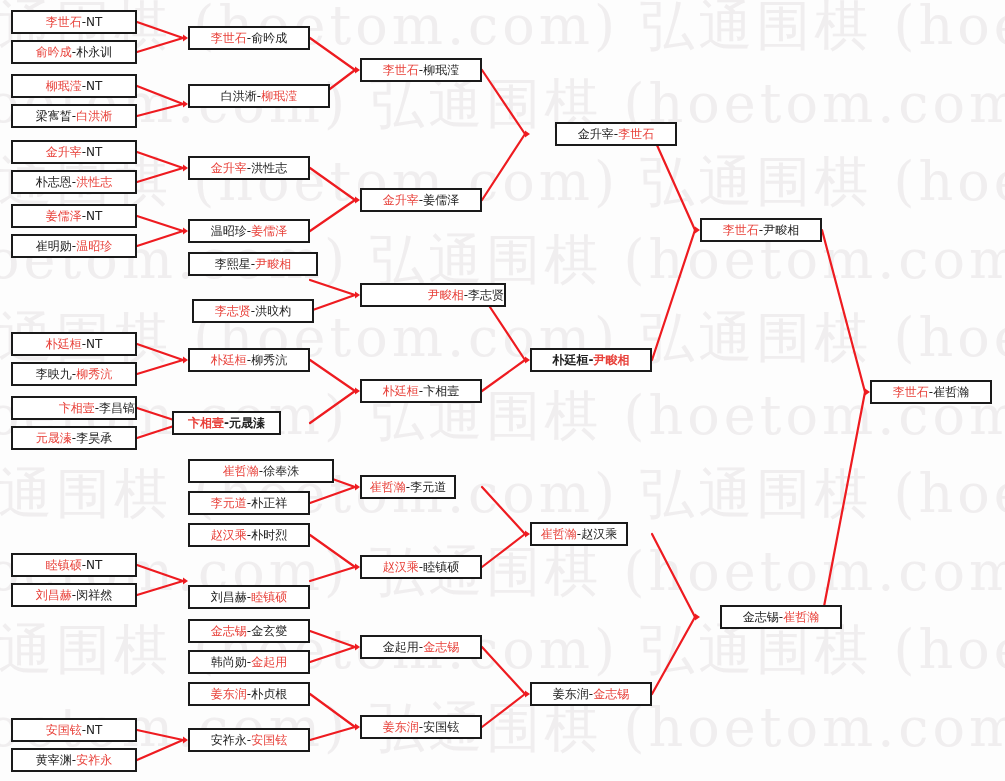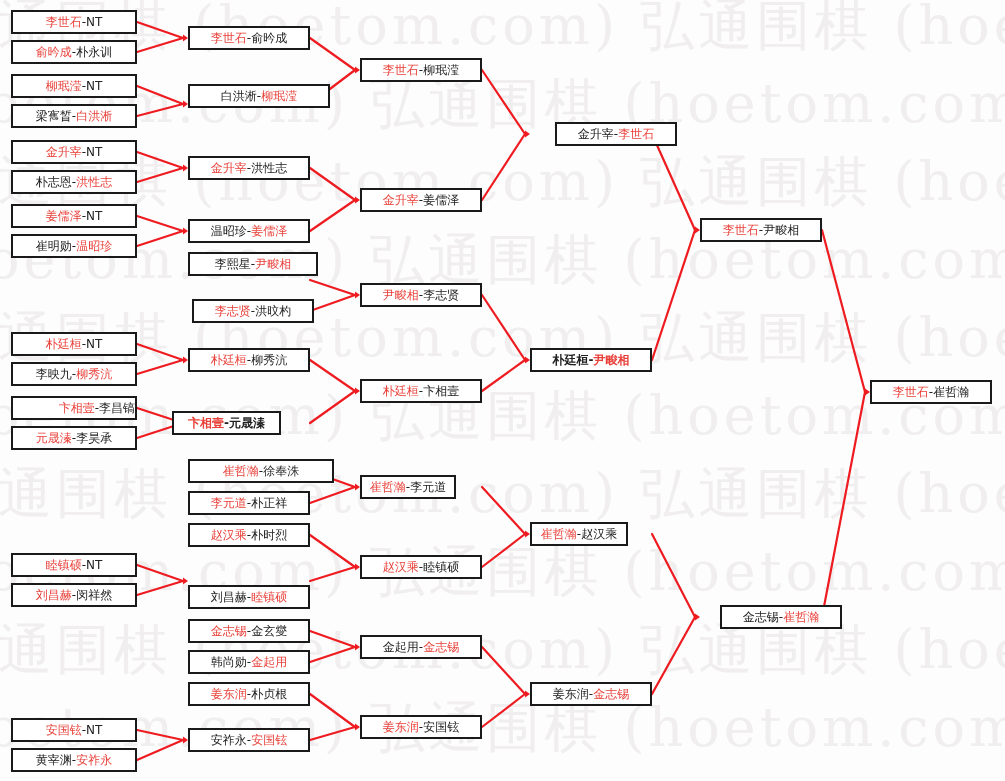--- a/index.html
+++ b/index.html
@@ -172,21 +172,21 @@
       <div class="match" style="left: 188px; top: 459px; width: 146px;"><span class="p win">崔哲瀚</span><span class="sep">-</span><span class="p lose">徐奉洙</span></div>
       <div class="match" style="left: 188px; top: 491px; width: 122px;"><span class="p win">李元道</span><span class="sep">-</span><span class="p lose">朴正祥</span></div>
       <div class="match" style="left: 188px; top: 523px; width: 122px;"><span class="p win">赵汉乘</span><span class="sep">-</span><span class="p lose">朴时烈</span></div>
       <div class="match" style="left: 188px; top: 585px; width: 122px;"><span class="p lose">刘昌赫</span><span class="sep">-</span><span class="p win">睦镇硕</span></div>
       <div class="match" style="left: 188px; top: 619px; width: 122px;"><span class="p win">金志锡</span><span class="sep">-</span><span class="p lose">金玄燮</span></div>
       <div class="match" style="left: 188px; top: 650px; width: 122px;"><span class="p lose">韩尚勋</span><span class="sep">-</span><span class="p win">金起用</span></div>
       <div class="match" style="left: 188px; top: 682px; width: 122px;"><span class="p win">姜东润</span><span class="sep">-</span><span class="p lose">朴贞根</span></div>
       <div class="match" style="left: 188px; top: 728px; width: 122px;"><span class="p lose">安祚永</span><span class="sep">-</span><span class="p win">安国铉</span></div>
       <div class="match" style="left: 360px; top: 58px; width: 122px;"><span class="p win">李世石</span><span class="sep">-</span><span class="p lose">柳珉滢</span></div>
       <div class="match" style="left: 360px; top: 188px; width: 122px;"><span class="p win">金升宰</span><span class="sep">-</span><span class="p lose">姜儒泽</span></div>
-      <div class="match" style="left: 360px; top: 283px; width: 122px;"><span class="p win">尹畯相</span><span class="sep">-</span><span class="p lose">李志贤</span></div>
+      <div class="match" style="left: 360px; top: 283px; width: 146px; text-align: right;"><span class="p win">尹畯相</span><span class="sep">-</span><span class="p lose">李志贤</span></div>
       <div class="match" style="left: 360px; top: 379px; width: 122px;"><span class="p win">朴廷桓</span><span class="sep">-</span><span class="p lose">卞相壹</span></div>
       <div class="match" style="left: 360px; top: 475px; width: 96px;"><span class="p win">崔哲瀚</span><span class="sep">-</span><span class="p lose">李元道</span></div>
       <div class="match" style="left: 360px; top: 555px; width: 122px;"><span class="p win">赵汉乘</span><span class="sep">-</span><span class="p lose">睦镇硕</span></div>
       <div class="match" style="left: 360px; top: 635px; width: 122px;"><span class="p lose">金起用</span><span class="sep">-</span><span class="p win">金志锡</span></div>
       <div class="match" style="left: 360px; top: 715px; width: 122px;"><span class="p win">姜东润</span><span class="sep">-</span><span class="p lose">安国铉</span></div>
       <div class="match" style="left: 530px; top: 122px; width: 122px; margin-left: 25px;"><span class="p lose">金升宰</span><span class="sep">-</span><span class="p win">李世石</span></div>
       <div class="match" style="left: 530px; top: 348px; width: 122px; font-weight: bold;"><span class="p lose">朴廷桓</span><span class="sep">-</span><span class="p win">尹畯相</span></div>
       <div class="match" style="left: 530px; top: 522px; width: 98px;"><span class="p win">崔哲瀚</span><span class="sep">-</span><span class="p lose">赵汉乘</span></div>
       <div class="match" style="left: 530px; top: 682px; width: 122px;"><span class="p lose">姜东润</span><span class="sep">-</span><span class="p win">金志锡</span></div>
       <div class="match" style="left: 700px; top: 218px; width: 122px;"><span class="p win">李世石</span><span class="sep">-</span><span class="p lose">尹畯相</span></div>

